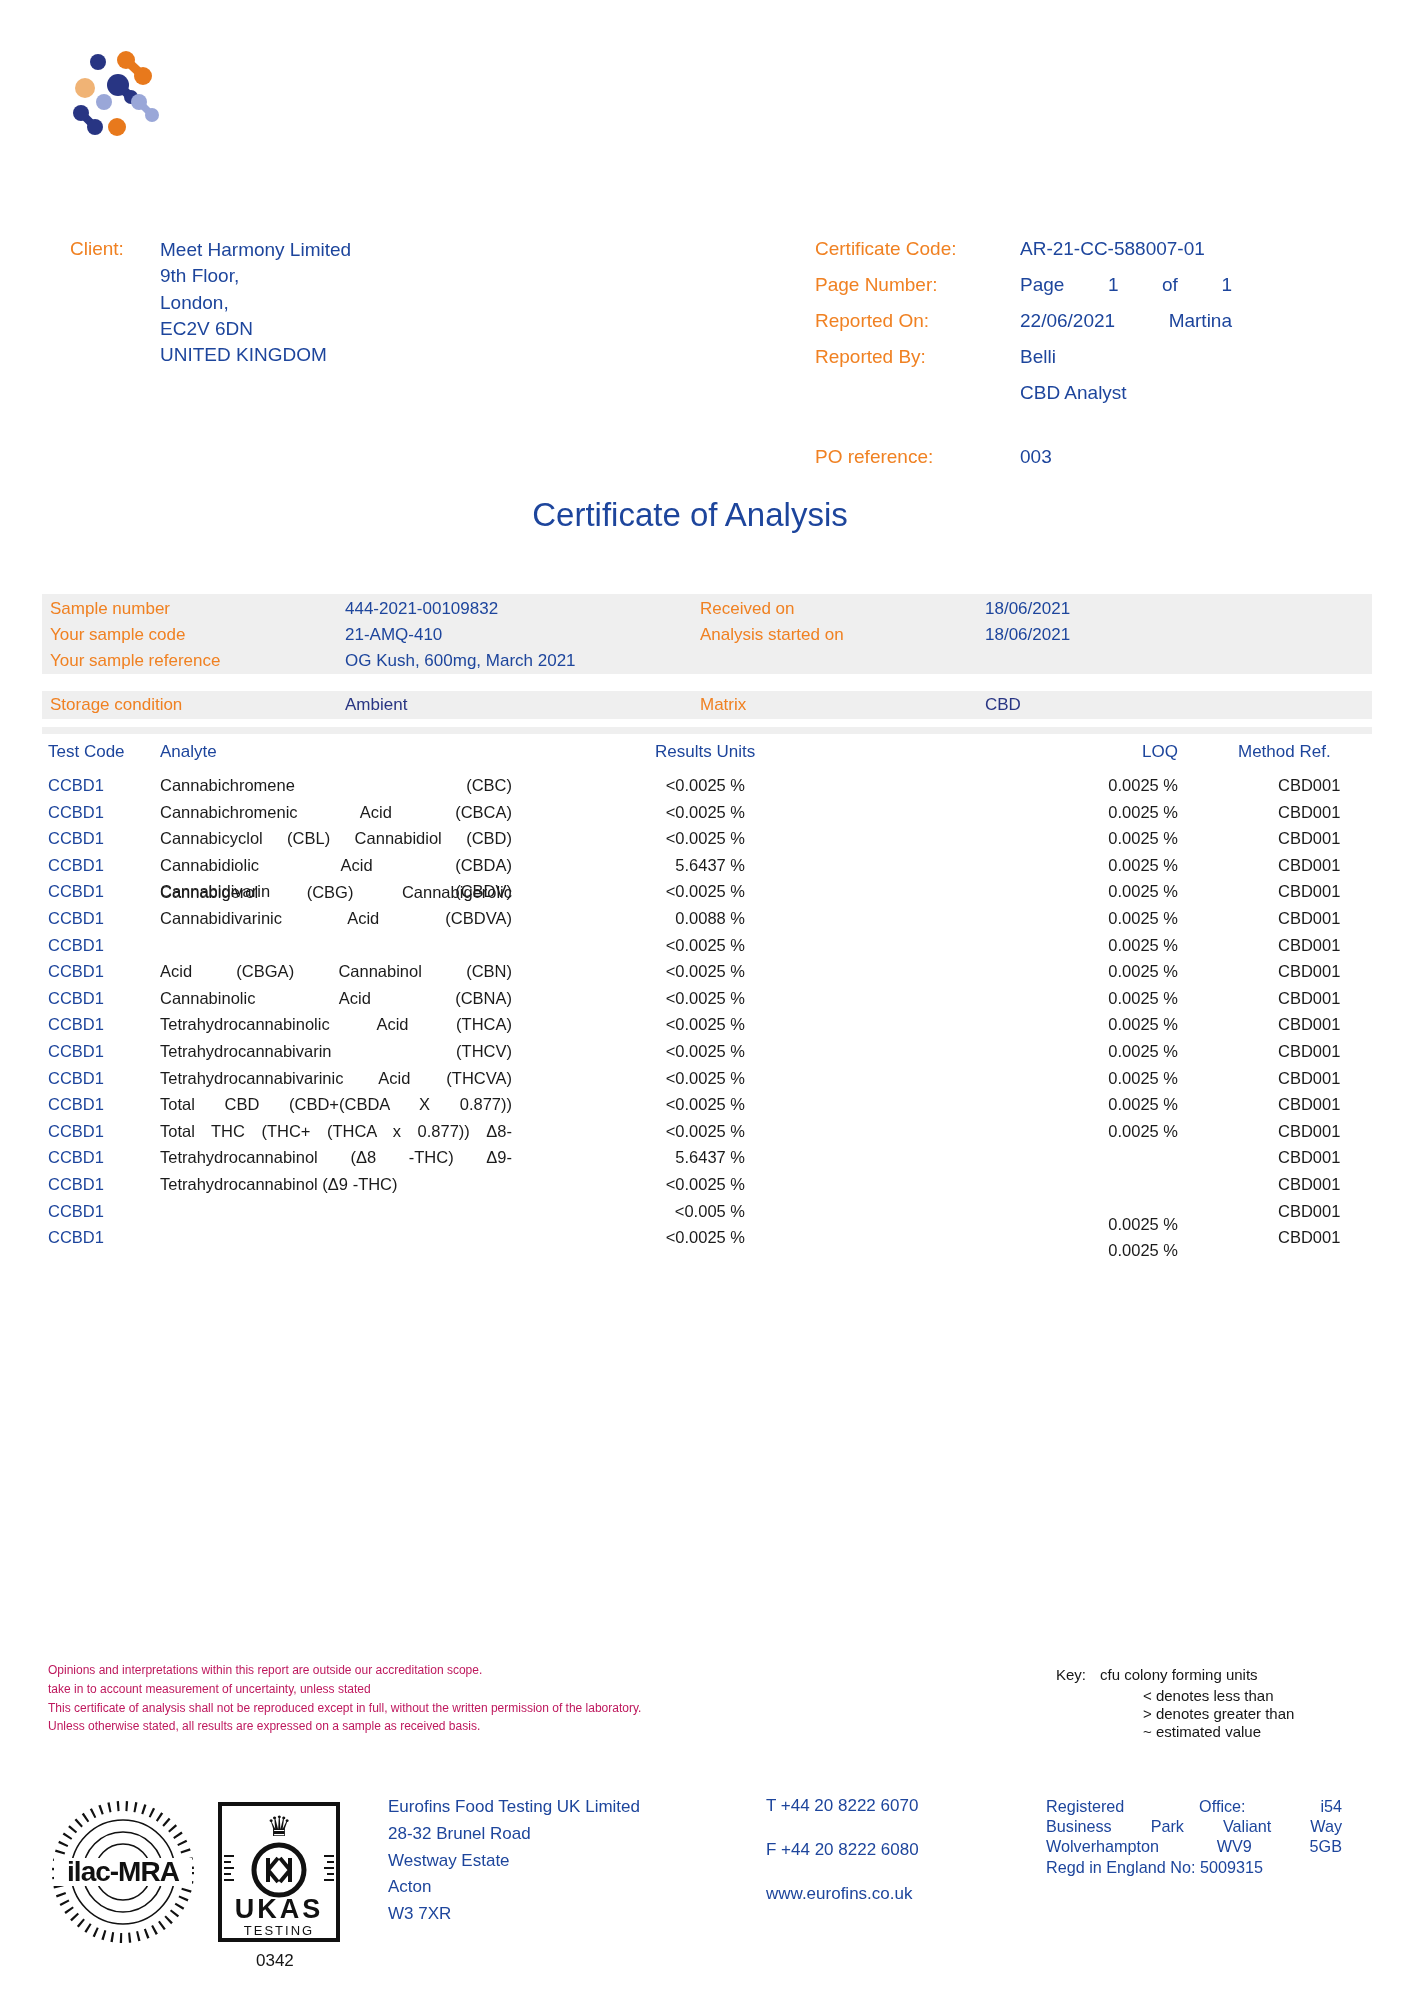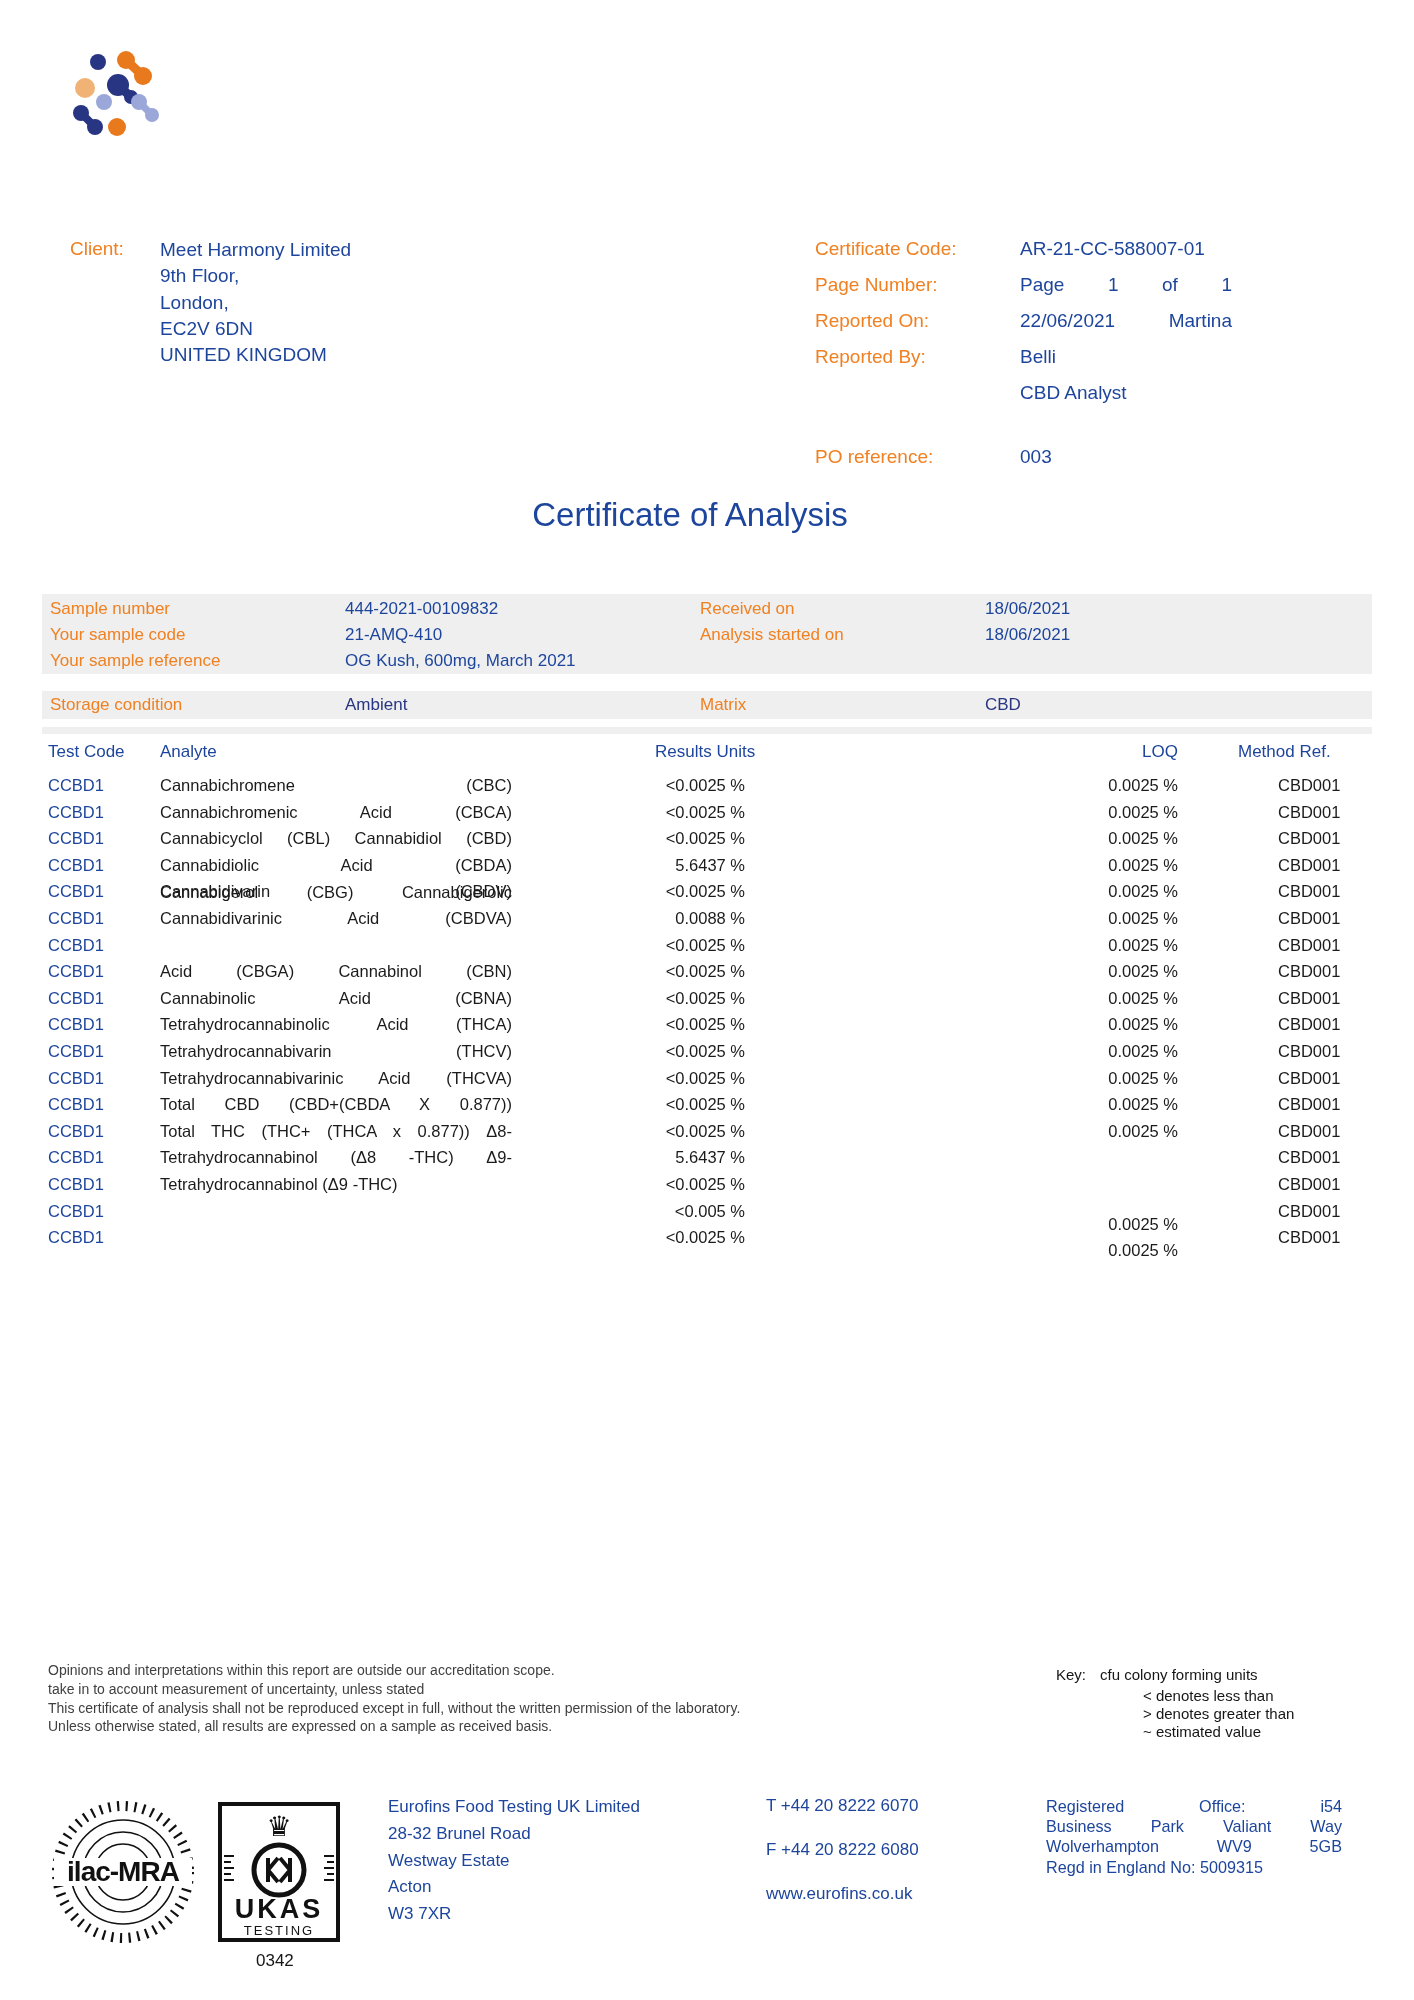--- a/index.html
+++ b/index.html
@@ -34,21 +34,21 @@
   .thead{font-size:17px;color:var(--blue);white-space:nowrap;}
   .trow span{position:absolute;font-size:16.5px;line-height:26px;white-space:nowrap;}
   .c-code{left:48px;width:90px;color:var(--blue);}
   .c-analyte{left:160px;width:352px;color:var(--ink);white-space:normal !important;overflow:hidden;height:26px;}
   .c-analyte.stretch{text-align:justify;text-align-last:justify;-moz-text-align-last:justify;}
   .c-result{left:545px;width:200px;text-align:right;color:var(--ink);}
   .c-loq{left:1020px;width:158px;text-align:right;color:var(--ink);}
   .c-method{left:1278px;width:120px;color:var(--ink);}
 
   
-  .disc div{font-size:14px;line-height:18.8px;color:#404040;white-space:nowrap;}
+  .disc div{font-size:12px;line-height:18.8px;color:#be185d;white-space:nowrap;}
   .keyblock{font-size:15px;color:#161616;}
 
   
   .f-company div{font-size:17px;line-height:26.8px;color:var(--blue);white-space:nowrap;}
   .f-contact div{font-size:17px;color:var(--blue);white-space:nowrap;}
   .f-reg div{font-size:16.2px;line-height:20.2px;color:var(--blue);width:296px;}
   .f-reg div.stretch{text-align:justify;text-align-last:justify;-moz-text-align-last:justify;}
   .ukas-num{font-size:17px;color:#161616;}
 </style>
 </head>

